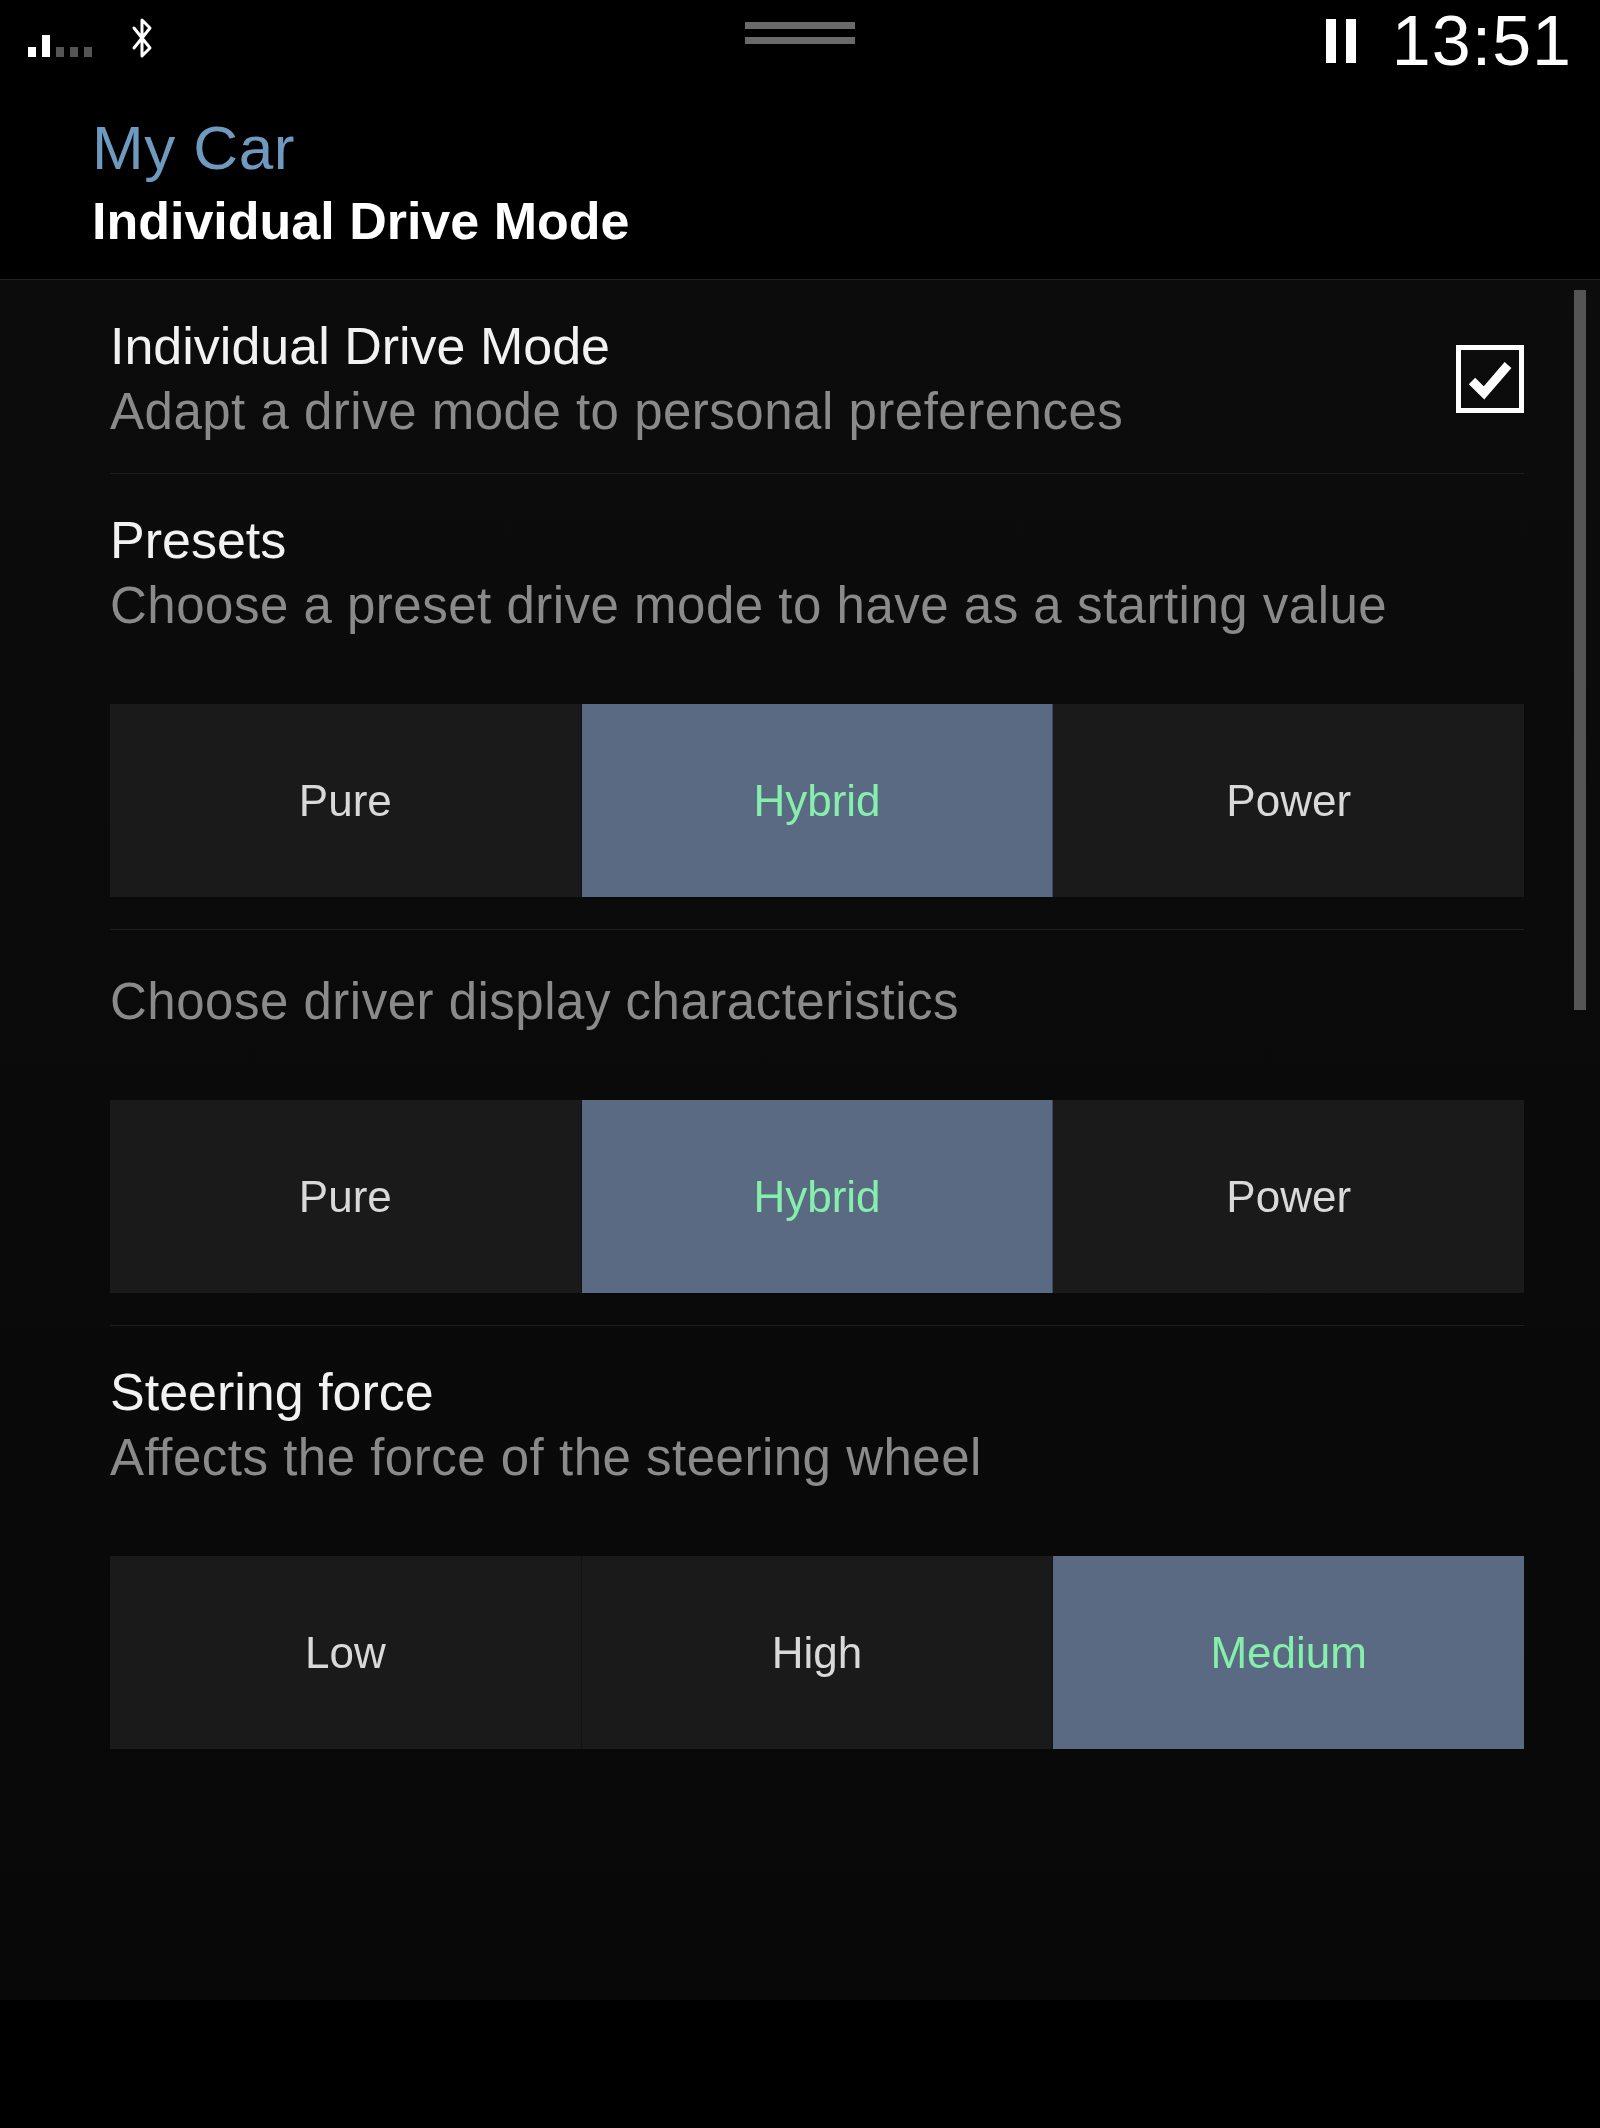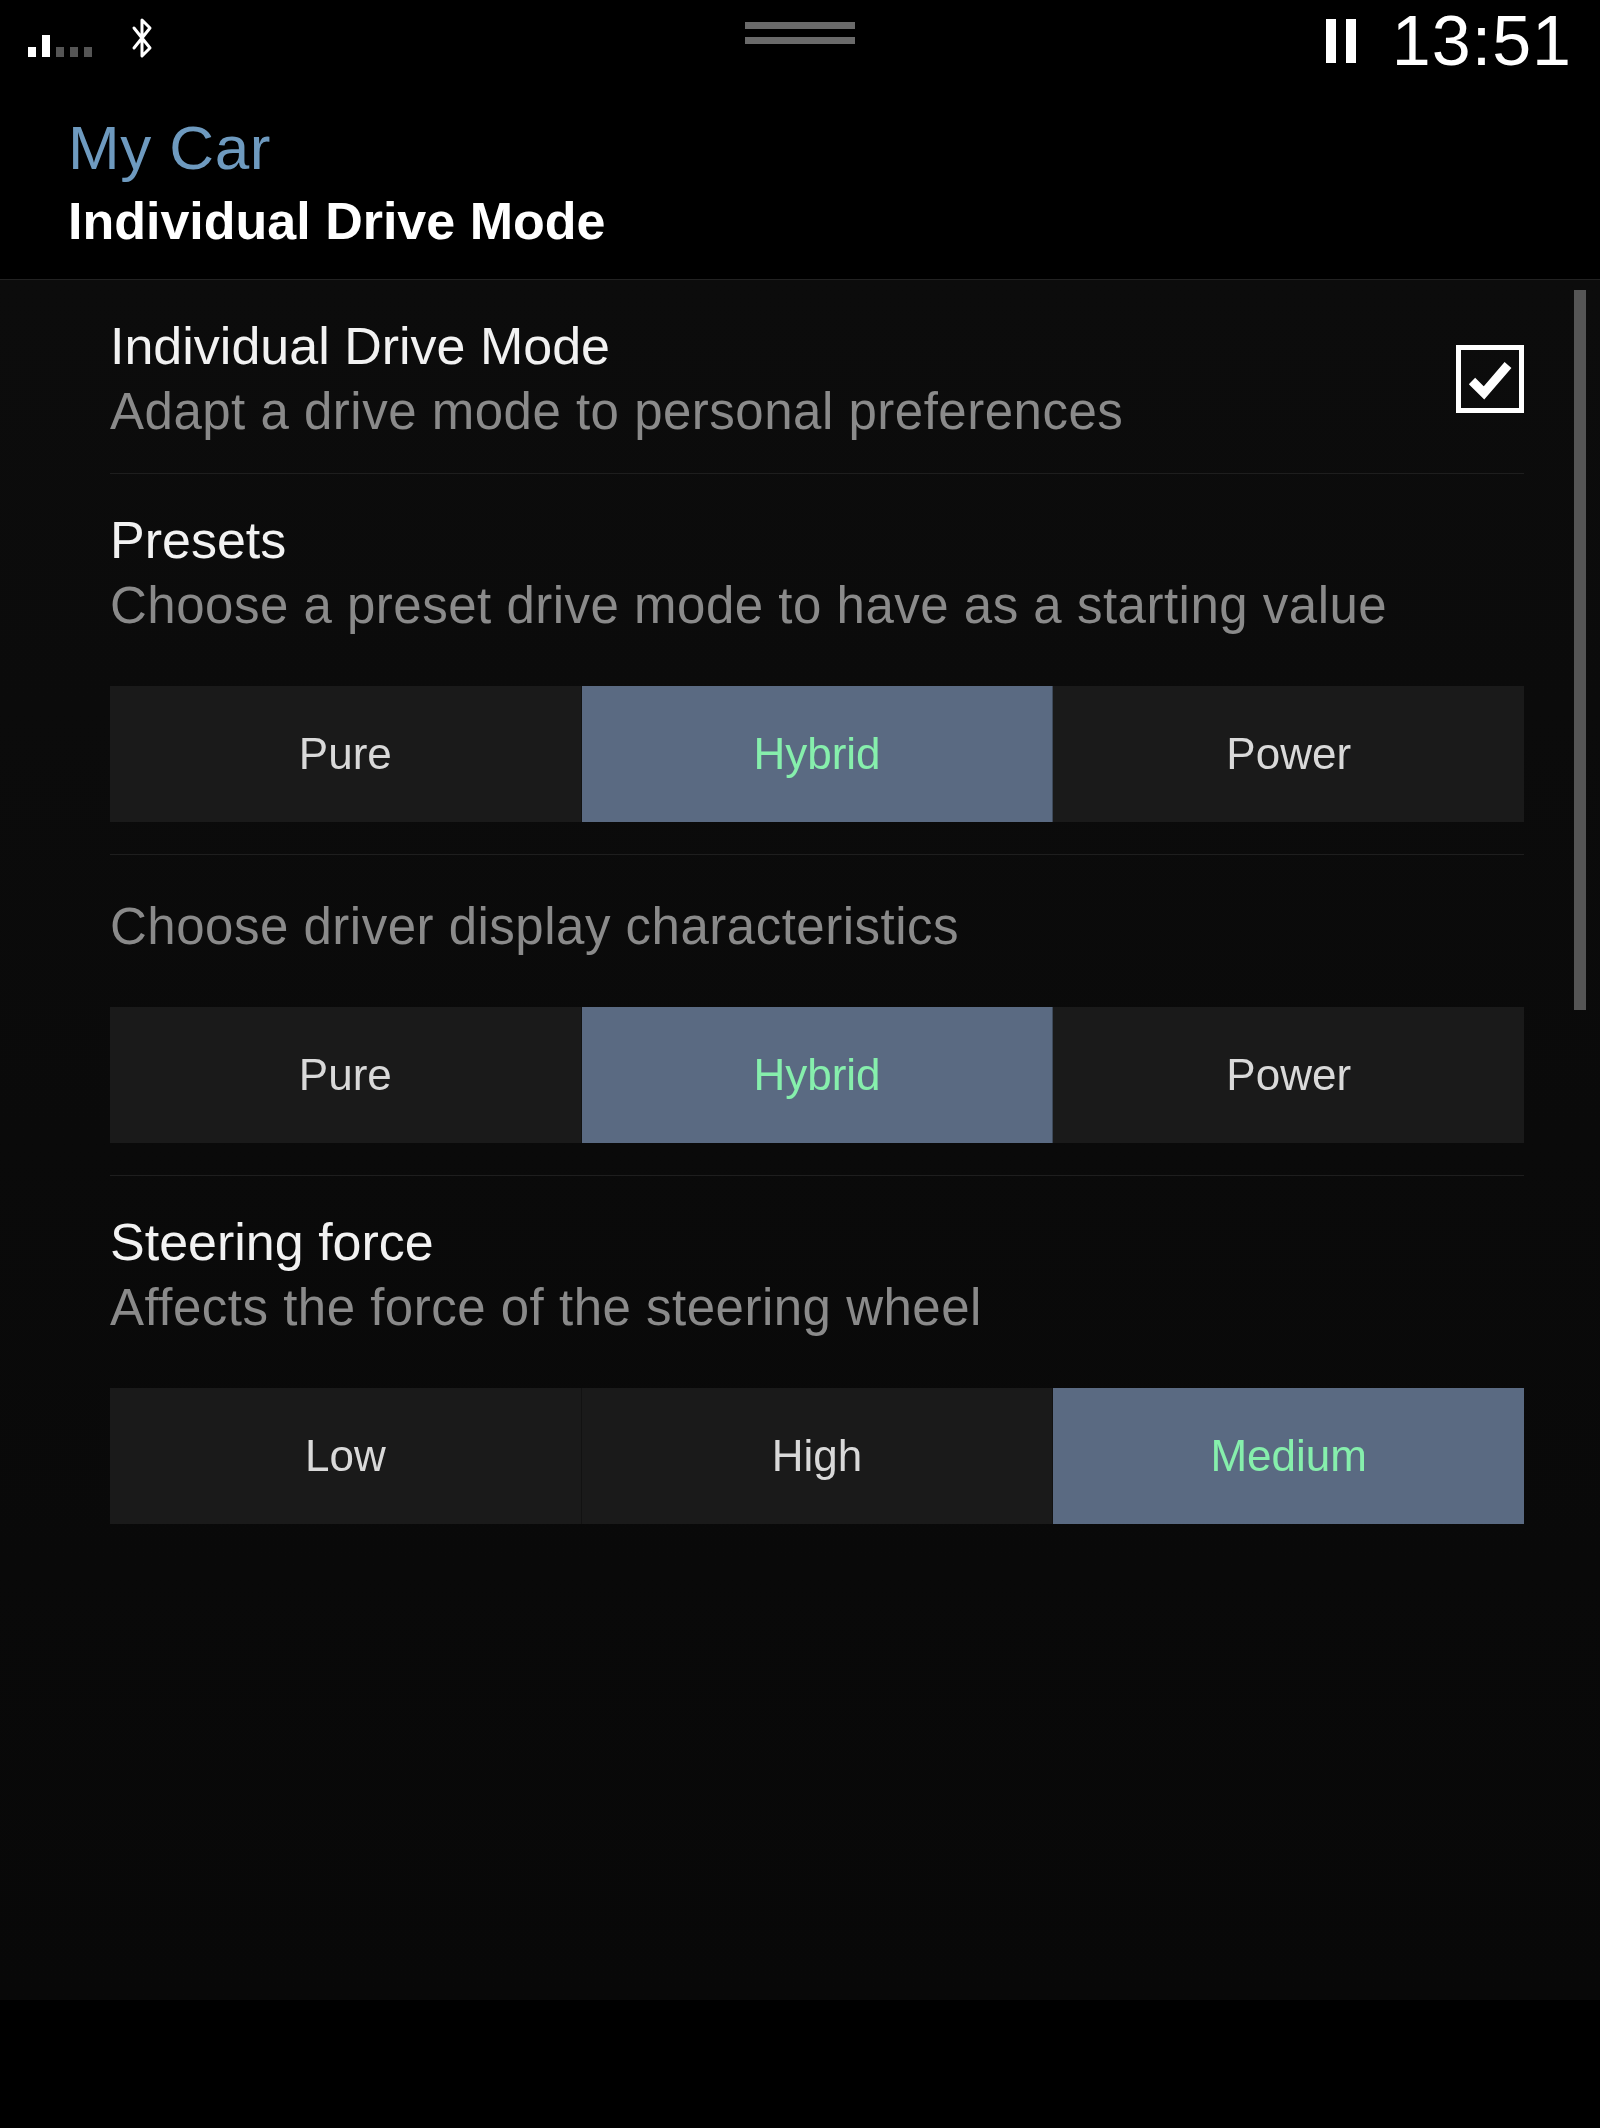--- a/index.html
+++ b/index.html
@@ -39,21 +39,21 @@
   }
   .drag-handle span {
     width: 110px; height: 7px; background: #6a6a6a; display: block;
   }
   .statusbar-right { display: flex; align-items: center; gap: 36px; }
   .pause-icon { display: flex; gap: 10px; }
   .pause-icon span { width: 10px; height: 44px; background: #fff; }
   .clock { font-size: 70px; letter-spacing: 1px; color: #fff; font-weight: 300; }
 
   
-  .header { padding: 30px 90px 28px 68px; border-bottom: 1px solid #222; }
+  .header { padding: 30px 90px 28px 92px; border-bottom: 1px solid #222; }
   .crumb {
     color: #6e9abf; font-size: 62px; font-weight: 300; letter-spacing: .5px;
   }
   .page-title {
     color: #fff; font-size: 52px; font-weight: 600; margin-top: 8px;
   }
 
   
   .main-wrap {
     position: relative;
@@ -90,21 +90,21 @@
   }
 
   .checkbox {
     width: 68px; height: 68px; border: 5px solid #fff;
     display: flex; align-items: center; justify-content: center;
     flex: 0 0 68px;
   }
   .checkbox svg { width: 48px; height: 48px; stroke: #fff; stroke-width: 9; fill: none; }
 
   .segmented {
-    display: flex; margin-top: 51px; height: 136px;
+    display: flex; margin-top: 69px; height: 193px;
     background: #1a1a1a;
   }
   .segmented .opt {
     flex: 1; display: flex; align-items: center; justify-content: center;
     font-size: 44px; color: #d9d9d9; font-weight: 300;
     border-right: 1px solid rgba(0,0,0,.3);
   }
   .segmented .opt:last-child { border-right: none; }
   .segmented .opt.selected { background: #5a6a82; color: #86efac; }
 

